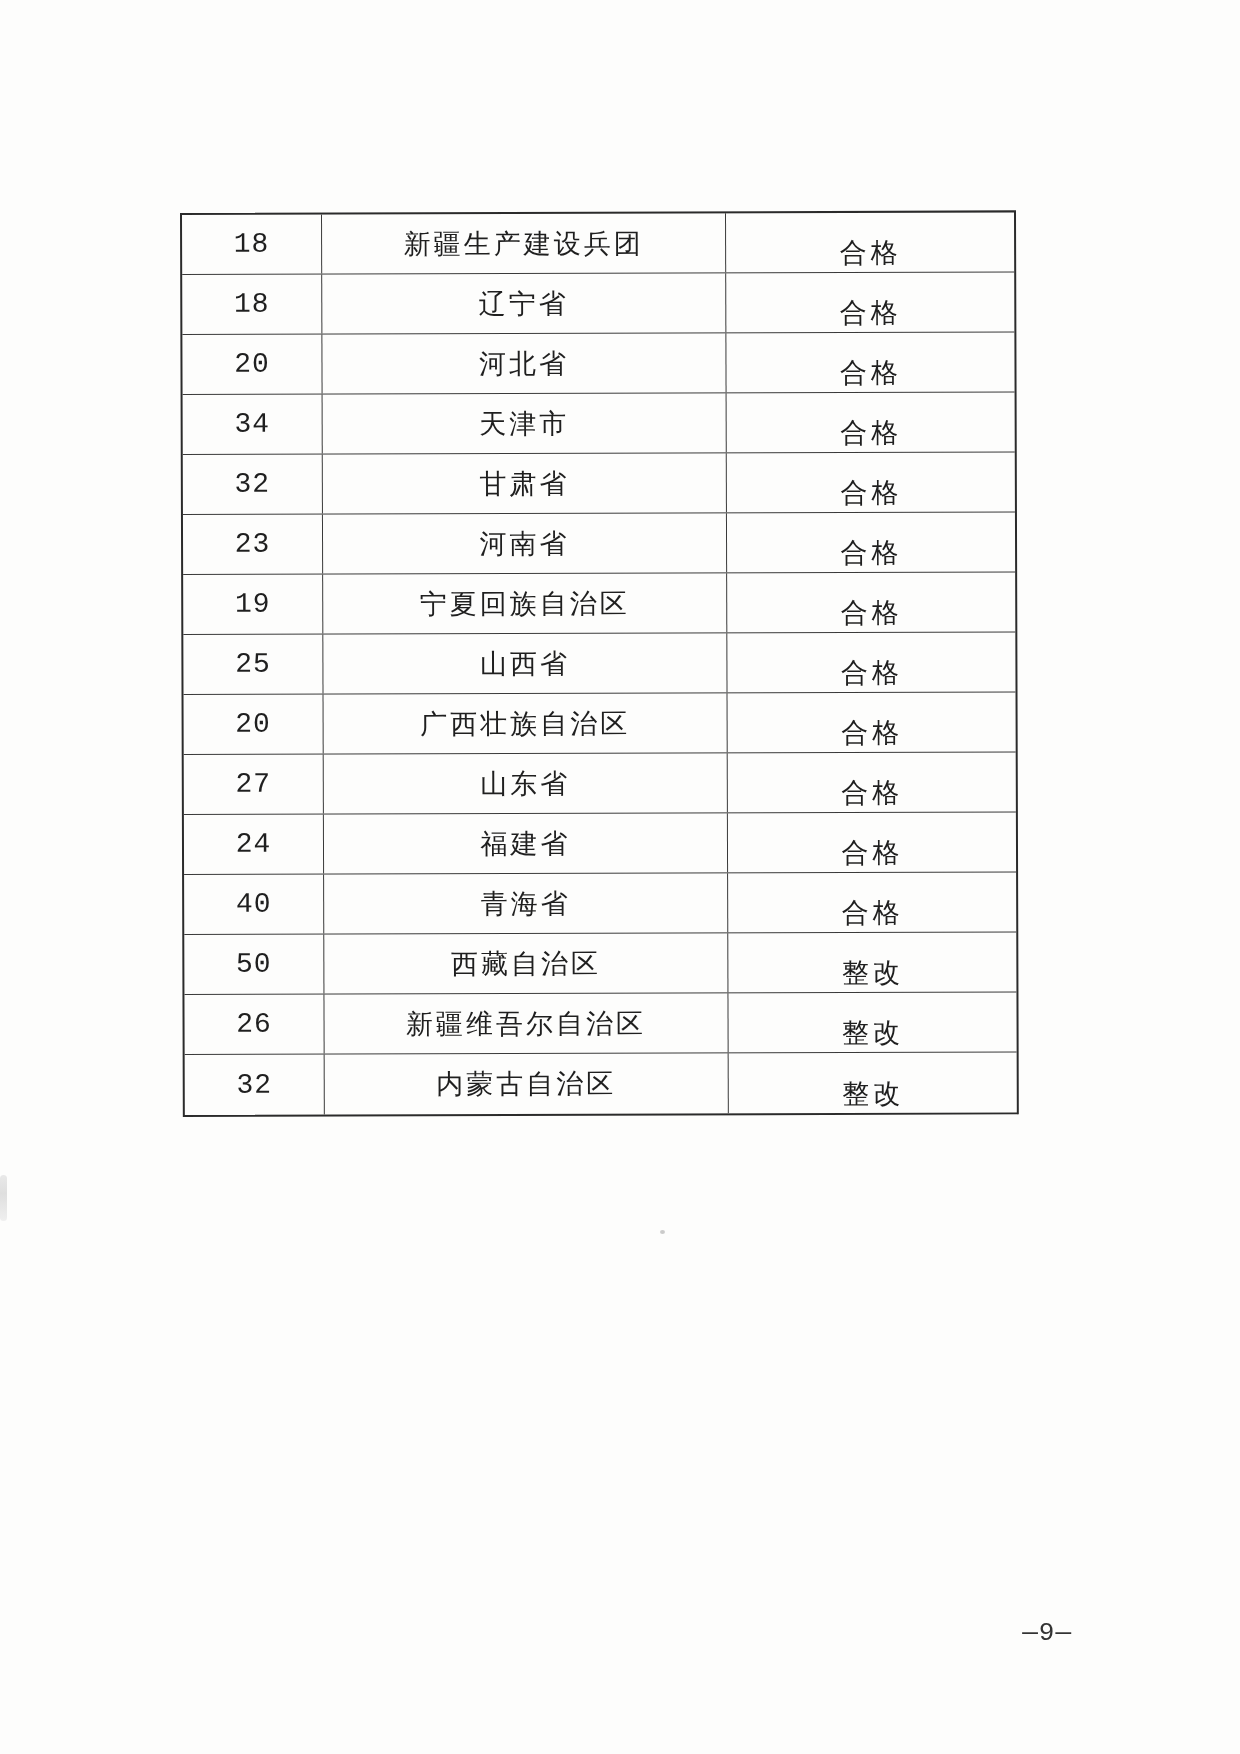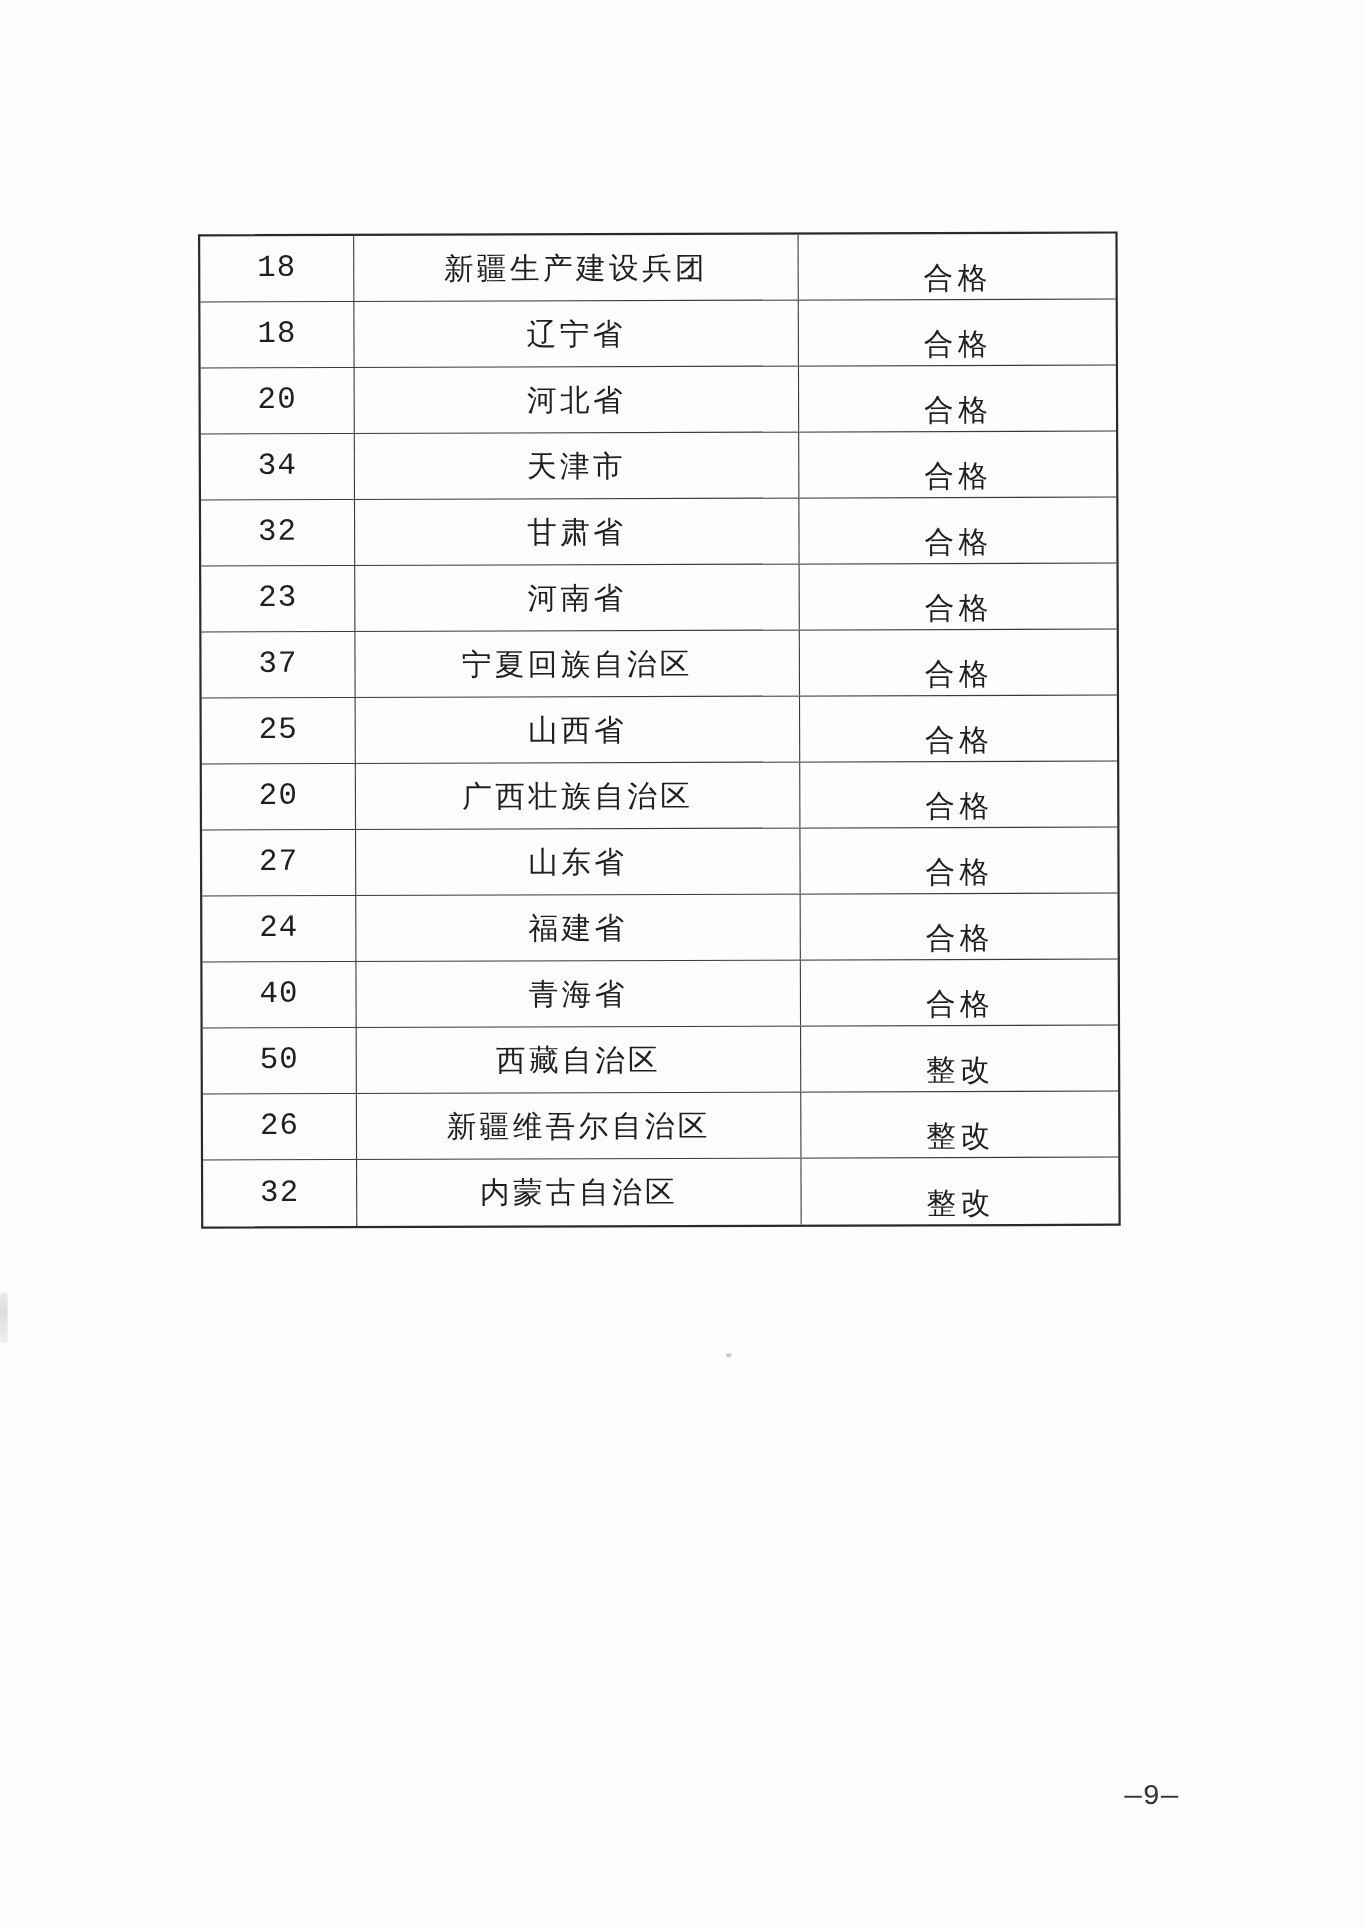--- a/index.html
+++ b/index.html
@@ -122,21 +122,21 @@
       <div class="t-cell cell-result">合格</div>
     </div>
 
     <div class="t-row">
       <div class="t-cell cell-no">23</div>
       <div class="t-cell cell-region">河南省</div>
       <div class="t-cell cell-result">合格</div>
     </div>
 
     <div class="t-row">
-      <div class="t-cell cell-no">37</div>
+      <div class="t-cell cell-no">19</div>
       <div class="t-cell cell-region">宁夏回族自治区</div>
       <div class="t-cell cell-result">合格</div>
     </div>
 
     <div class="t-row">
       <div class="t-cell cell-no">25</div>
       <div class="t-cell cell-region">山西省</div>
       <div class="t-cell cell-result">合格</div>
     </div>
 

